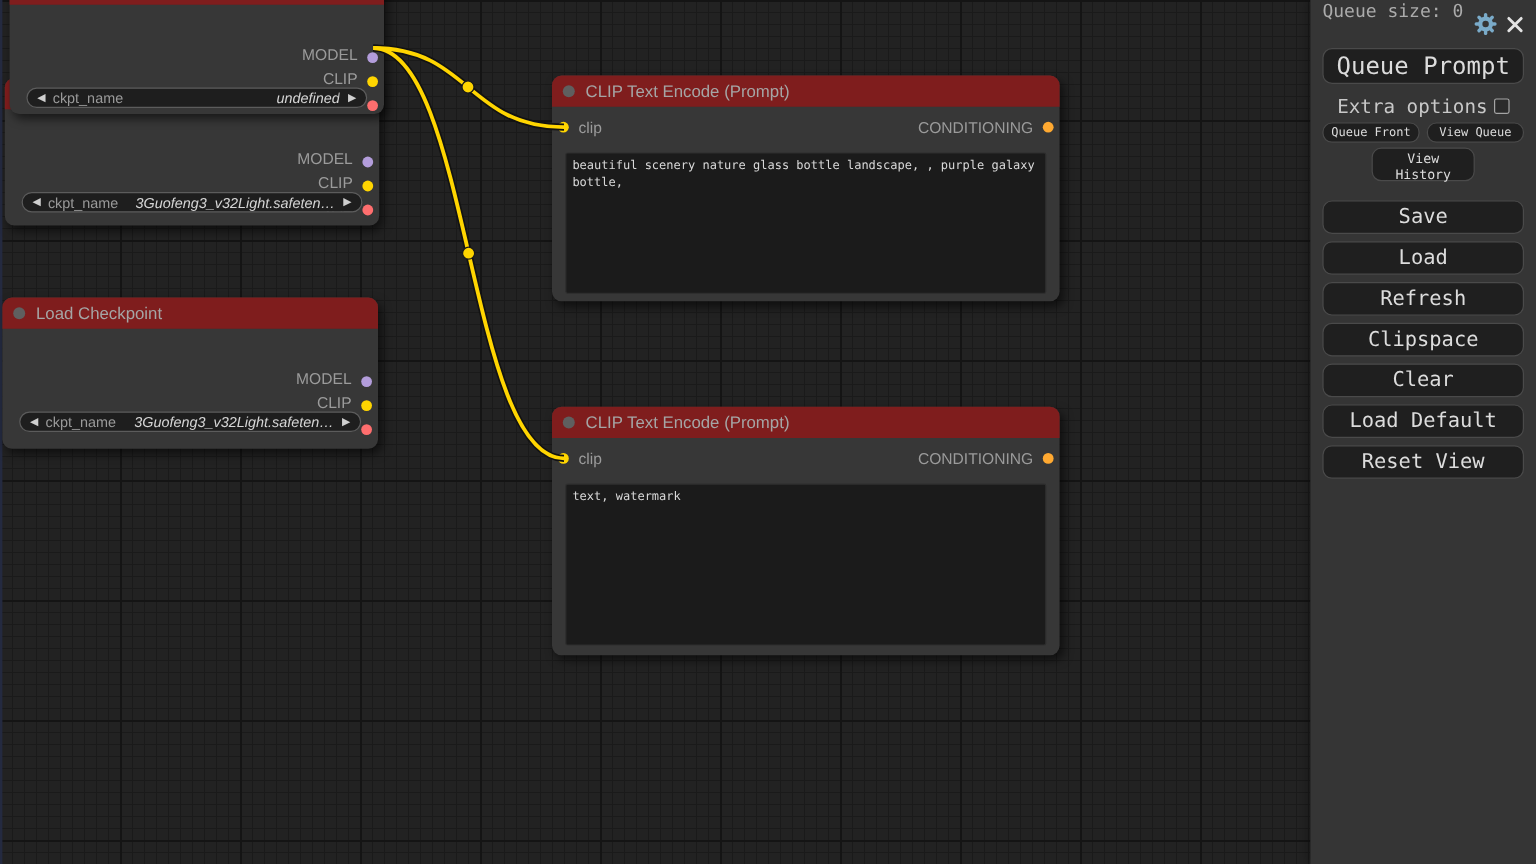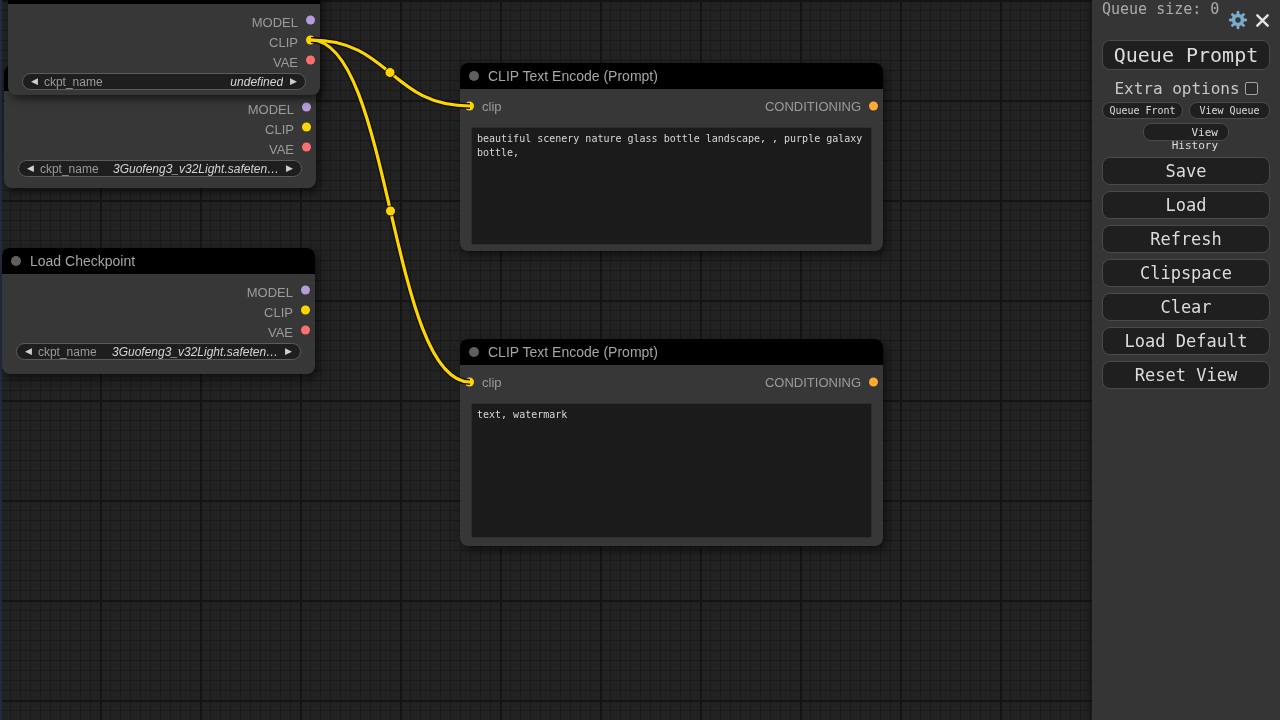--- a/index.html
+++ b/index.html
@@ -19,28 +19,28 @@
     background-size:100px 100px, 100px 100px, 10px 10px, 10px 10px;
   }
   .edge-strip { position:absolute; left:0; top:0; width:2px; height:720px;
                 background:#242a40; z-index:0; }
 
   
   .node { position:absolute; background:#373737; border-radius:8px;
           box-shadow:3px 4px 8px rgba(0,0,0,.55); z-index:1; }
   .node.front { z-index:2; }
   .ntitle { position:absolute; left:0; top:0; right:0; height:26px;
-            background:#000000; border-radius:8px 8px 0 0;
+            background:#7f1d1d; border-radius:8px 8px 0 0;
             display:flex; align-items:center; }
   .tdot { width:10px; height:10px; border-radius:50%; background:#5f5f5f;
           margin-left:9px; flex:0 0 auto; }
   .ttext { margin-left:9px; font-size:14px; color:#a5a5a5; white-space:nowrap; }
 
   .srow { position:absolute; left:0; right:0; height:20px;
-          display:flex; align-items:flex-end; }
+          display:flex; align-items:flex-start;margin-top:28px; }
   .srow.out { justify-content:flex-end; padding-right:22px; }
   .slabel { font-size:13px; color:#9b9b9b; white-space:nowrap; }
   .dot { position:absolute; width:9px; height:9px; border-radius:50%;
          top:50%; transform:translateY(-50%); }
   .dot.outp { right:5px; } .dot.inp { left:5px; }
   .dot-model { background:#b39ddb; } .dot-clip { background:#ffd500; }
   .dot-vae { background:#ff6e6e; } .dot-cond { background:#ffa931; }
 
   .io-row { position:absolute; left:0; right:0; height:20px; display:flex;
             align-items:center; justify-content:space-between; padding:0 22px; }
@@ -77,22 +77,22 @@
            background:#1f1f1f; color:#dcdcdc; border:1px solid #4a4a4a; }
   .qprompt { display:block; width:168px; height:30px; border-radius:8px;
              font-size:20px; }
   .extra { margin-top:9px; height:18px; display:flex; align-items:center;
            justify-content:center; font-size:16px; color:#c8c8c8; }
   .cbox { width:13px; height:13px; border:1px solid #a5a5a5; background:#2b2b2b;
           border-radius:2px; margin-left:5px; cursor:pointer; }
   .qrow { margin-top:5px; display:flex; justify-content:space-between; }
   .sbtn { width:81px; height:17px; border-radius:8px; font-size:10px;
           padding:0; white-space:nowrap; }
-  .vhist { display:block; margin:4px auto 16px; width:86px; height:18px;
-           border-radius:8px; font-size:11px; line-height:13px; padding:2px 10px;text-align:right; }
+  .vhist { display:block; margin:4px auto 16px; width:86px; height:28px;
+           border-radius:8px; font-size:11px; line-height:13px; padding:2px 10px; }
   .mbtn { display:block; width:168px; height:28px; border-radius:8px;
           font-size:17px; margin-top:6px; }
   .mbtn.first { margin-top:13px; }
 </style>
 </head>
 <body>
 
 <div class="stage">
 
   <div class="canvas">

